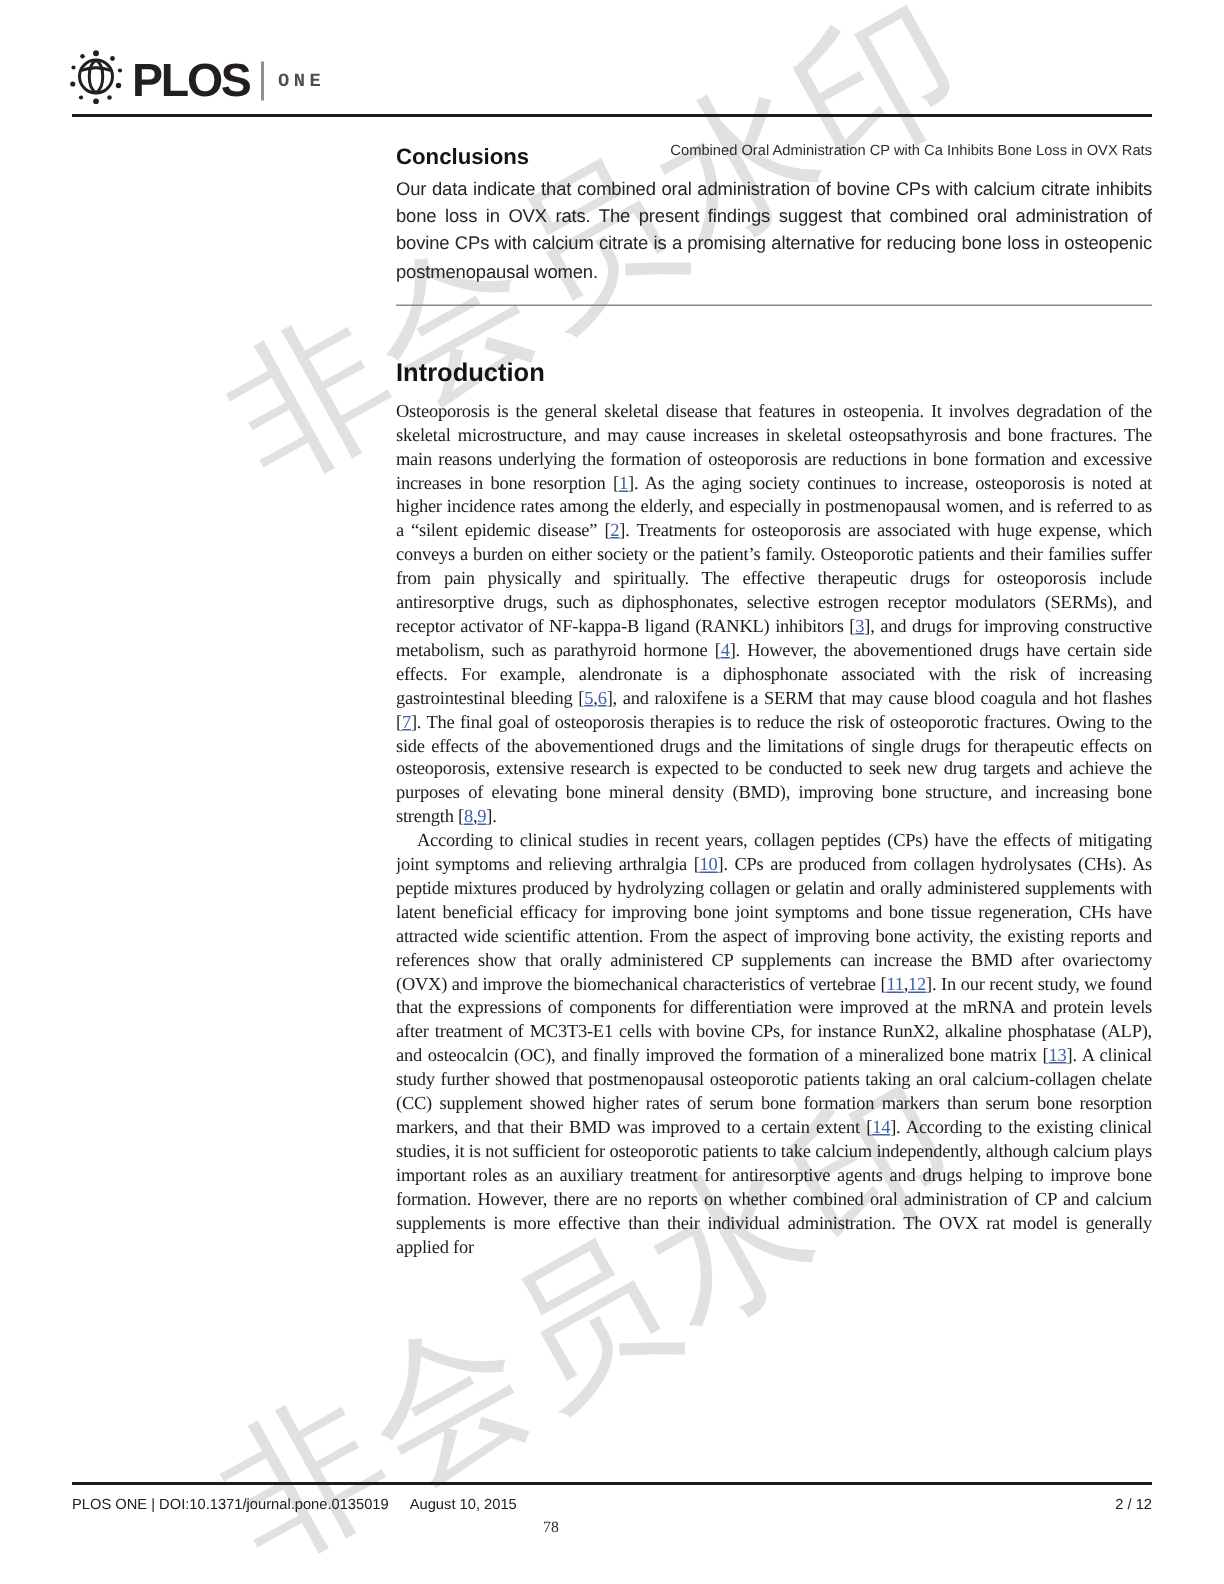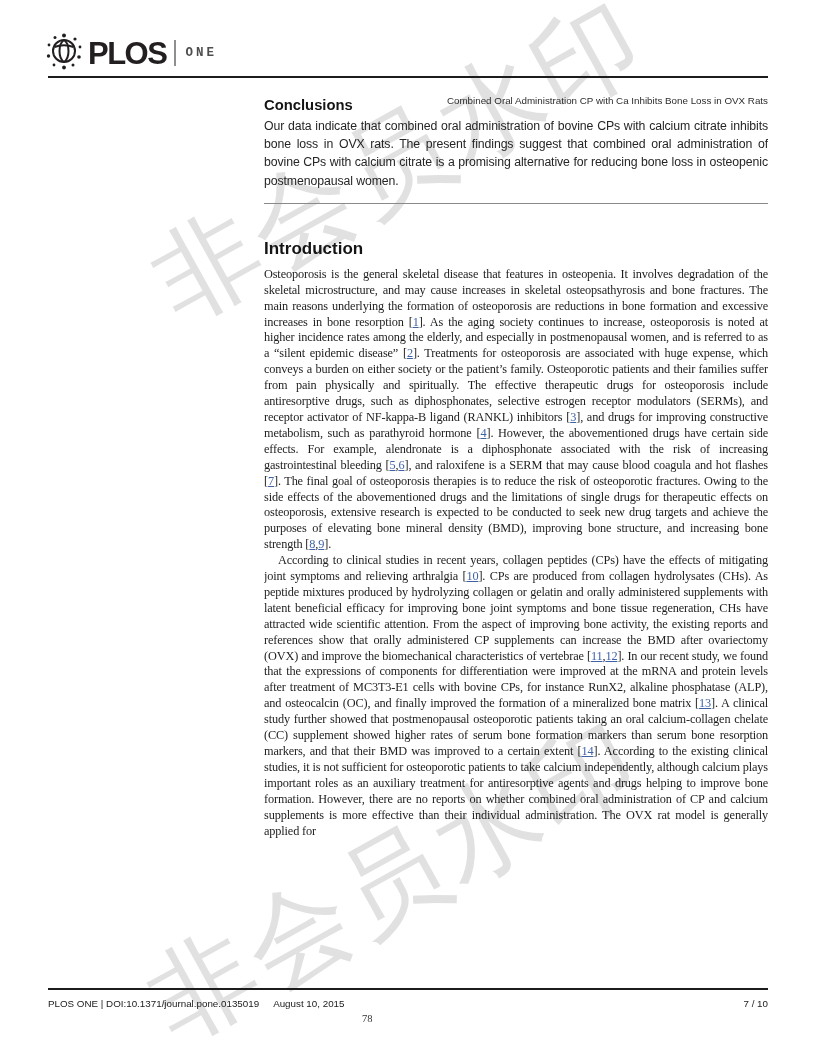--- a/index.html
+++ b/index.html
@@ -125,16 +125,16 @@
     <hr class="section-divider">
     <h2 class="sec-heading h-introduction">Introduction</h2>
     <p class="body-para"><span>Osteoporosis is the general skeletal disease that features in osteopenia. It involves degradation of the skeletal microstructure, and may cause increases in skeletal osteopsathyrosis and bone fractures. The main reasons underlying the formation of osteoporosis are reductions in bone formation and excessive increases in bone resorption </span>[<a class="cite">1</a>]<span>. As the aging society continues to increase, osteoporosis is noted at higher incidence rates among the elderly, and especially in postmenopausal women, and is referred to as a “silent epidemic disease” </span>[<a class="cite">2</a>]<span>. Treatments for osteoporosis are associated with huge expense, which conveys a burden on either society or the patient’s family. Osteoporotic patients and their families suffer from pain physically and spiritually. The effective therapeutic drugs for osteoporosis include antiresorptive drugs, such as diphosphonates, selective estrogen receptor modulators (SERMs), and receptor activator of NF-kappa-B ligand (RANKL) inhibitors </span>[<a class="cite">3</a>]<span>, and drugs for improving constructive metabolism, such as parathyroid hormone </span>[<a class="cite">4</a>]<span>. However, the abovementioned drugs have certain side effects. For example, alendronate is a diphosphonate associated with the risk of increasing gastrointestinal bleeding </span>[<a class="cite">5</a>,<a class="cite">6</a>]<span>, and raloxifene is a SERM that may cause blood coagula and hot flashes </span>[<a class="cite">7</a>]<span>. The final goal of osteoporosis therapies is to reduce the risk of osteoporotic fractures. Owing to the side effects of the abovementioned drugs and the limitations of single drugs for therapeutic effects on osteoporosis, extensive research is expected to be conducted to seek new drug targets and achieve the purposes of elevating bone mineral density (BMD), improving bone structure, and increasing bone strength </span>[<a class="cite">8</a>,<a class="cite">9</a>]<span>.</span></p>
     <p class="body-para indent"><span>According to clinical studies in recent years, collagen peptides (CPs) have the effects of mitigating joint symptoms and relieving arthralgia </span>[<a class="cite">10</a>]<span>. CPs are produced from collagen hydrolysates (CHs). As peptide mixtures produced by hydrolyzing collagen or gelatin and orally administered supplements with latent beneficial efficacy for improving bone joint symptoms and bone tissue regeneration, CHs have attracted wide scientific attention. From the aspect of improving bone activity, the existing reports and references show that orally administered CP supplements can increase the BMD after ovariectomy (OVX) and improve the biomechanical characteristics of vertebrae </span>[<a class="cite">11</a>,<a class="cite">12</a>]<span>. In our recent study, we found that the expressions of components for differentiation were improved at the mRNA and protein levels after treatment of MC3T3-E1 cells with bovine CPs, for instance RunX2, alkaline phosphatase (ALP), and osteocalcin (OC), and finally improved the formation of a mineralized bone matrix </span>[<a class="cite">13</a>]<span>. A clinical study further showed that postmenopausal osteoporotic patients taking an oral calcium-collagen chelate (CC) supplement showed higher rates of serum bone formation markers than serum bone resorption markers, and that their BMD was improved to a certain extent </span>[<a class="cite">14</a>]<span>. According to the existing clinical studies, it is not sufficient for osteoporotic patients to take calcium independently, although calcium plays important roles as an auxiliary treatment for antiresorptive agents and drugs helping to improve bone formation. However, there are no reports on whether combined oral administration of CP and calcium supplements is more effective than their individual administration. The OVX rat model is generally applied for</span></p>
   </div>
 
   <div class="footer-rule"></div>
   <div class="footer-left">
     <span>PLOS ONE | DOI:10.1371/journal.pone.0135019</span><span class="date">August 10, 2015</span>
   </div>
-  <div class="footer-right">7 / 10</div>
+  <div class="footer-right">2 / 12</div>
   <div class="scan-page-num">78</div>
 
 </div>
 
 </body></html>

